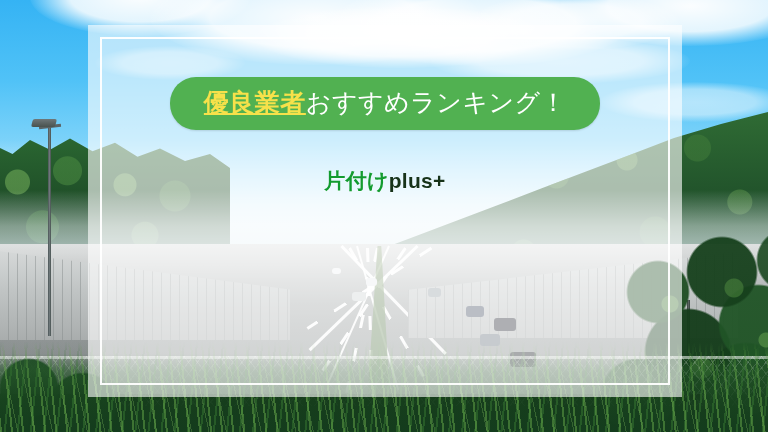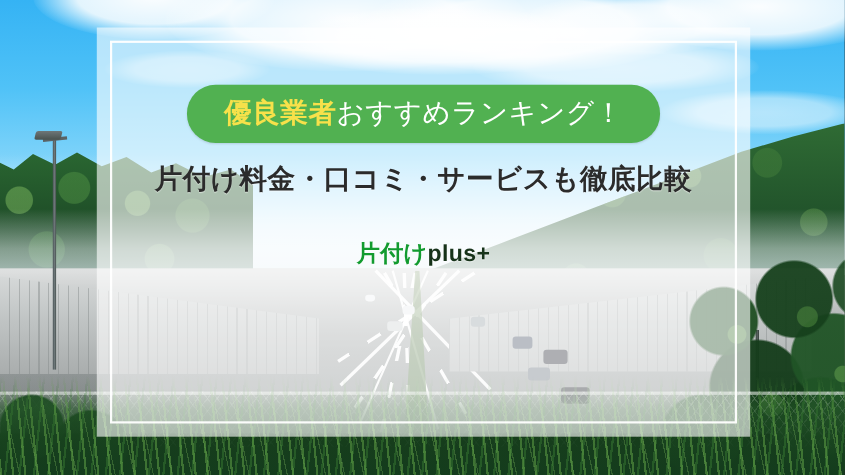--- a/index.html
+++ b/index.html
@@ -259,20 +259,21 @@
     border-radius:26px;
     padding:9px 34px 11px;
     white-space:nowrap;
     box-shadow:0 1px 2px rgba(0,0,0,.12);
   }
   .ribbon-hl {
     color:#f7e14a;
     font-size:25px;
     font-weight:900;
     letter-spacing:.5px;
+    text-decoration:underline;
   }
   .ribbon-rest {
     color:#ffffff;
     font-size:25px;
     font-weight:400;
     letter-spacing:.5px;
   }
 
   .subtitle {
     margin-top:16px;
@@ -368,18 +369,17 @@
 
   <div class="content">
 
     <div class="title-block">
     </div>
 
     <div class="ribbon">
       <span class="ribbon-hl">優良業者</span><span class="ribbon-rest">おすすめランキング！</span>
     </div>
 
-    <div class="subtitle">片付け料金・口コミ・サービスも徹底比較</div>
 
     <div class="logo"><span class="logo-jp">片付け</span><span class="logo-en">plus+</span></div>
 
   </div>
 </div>
 
 </body></html>

